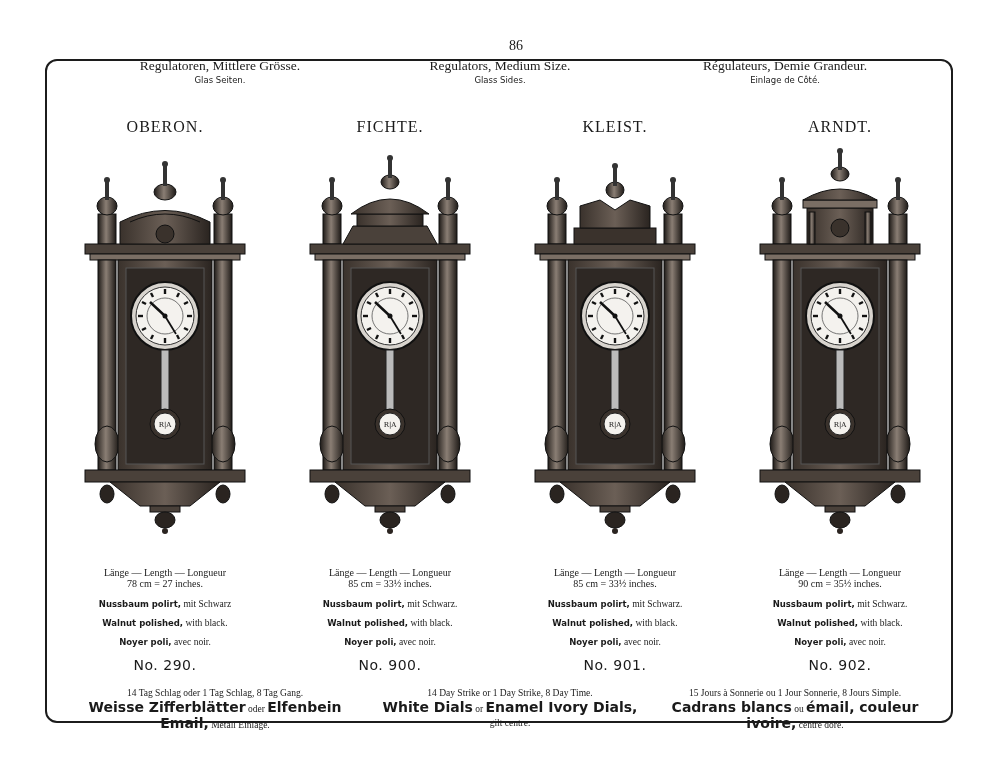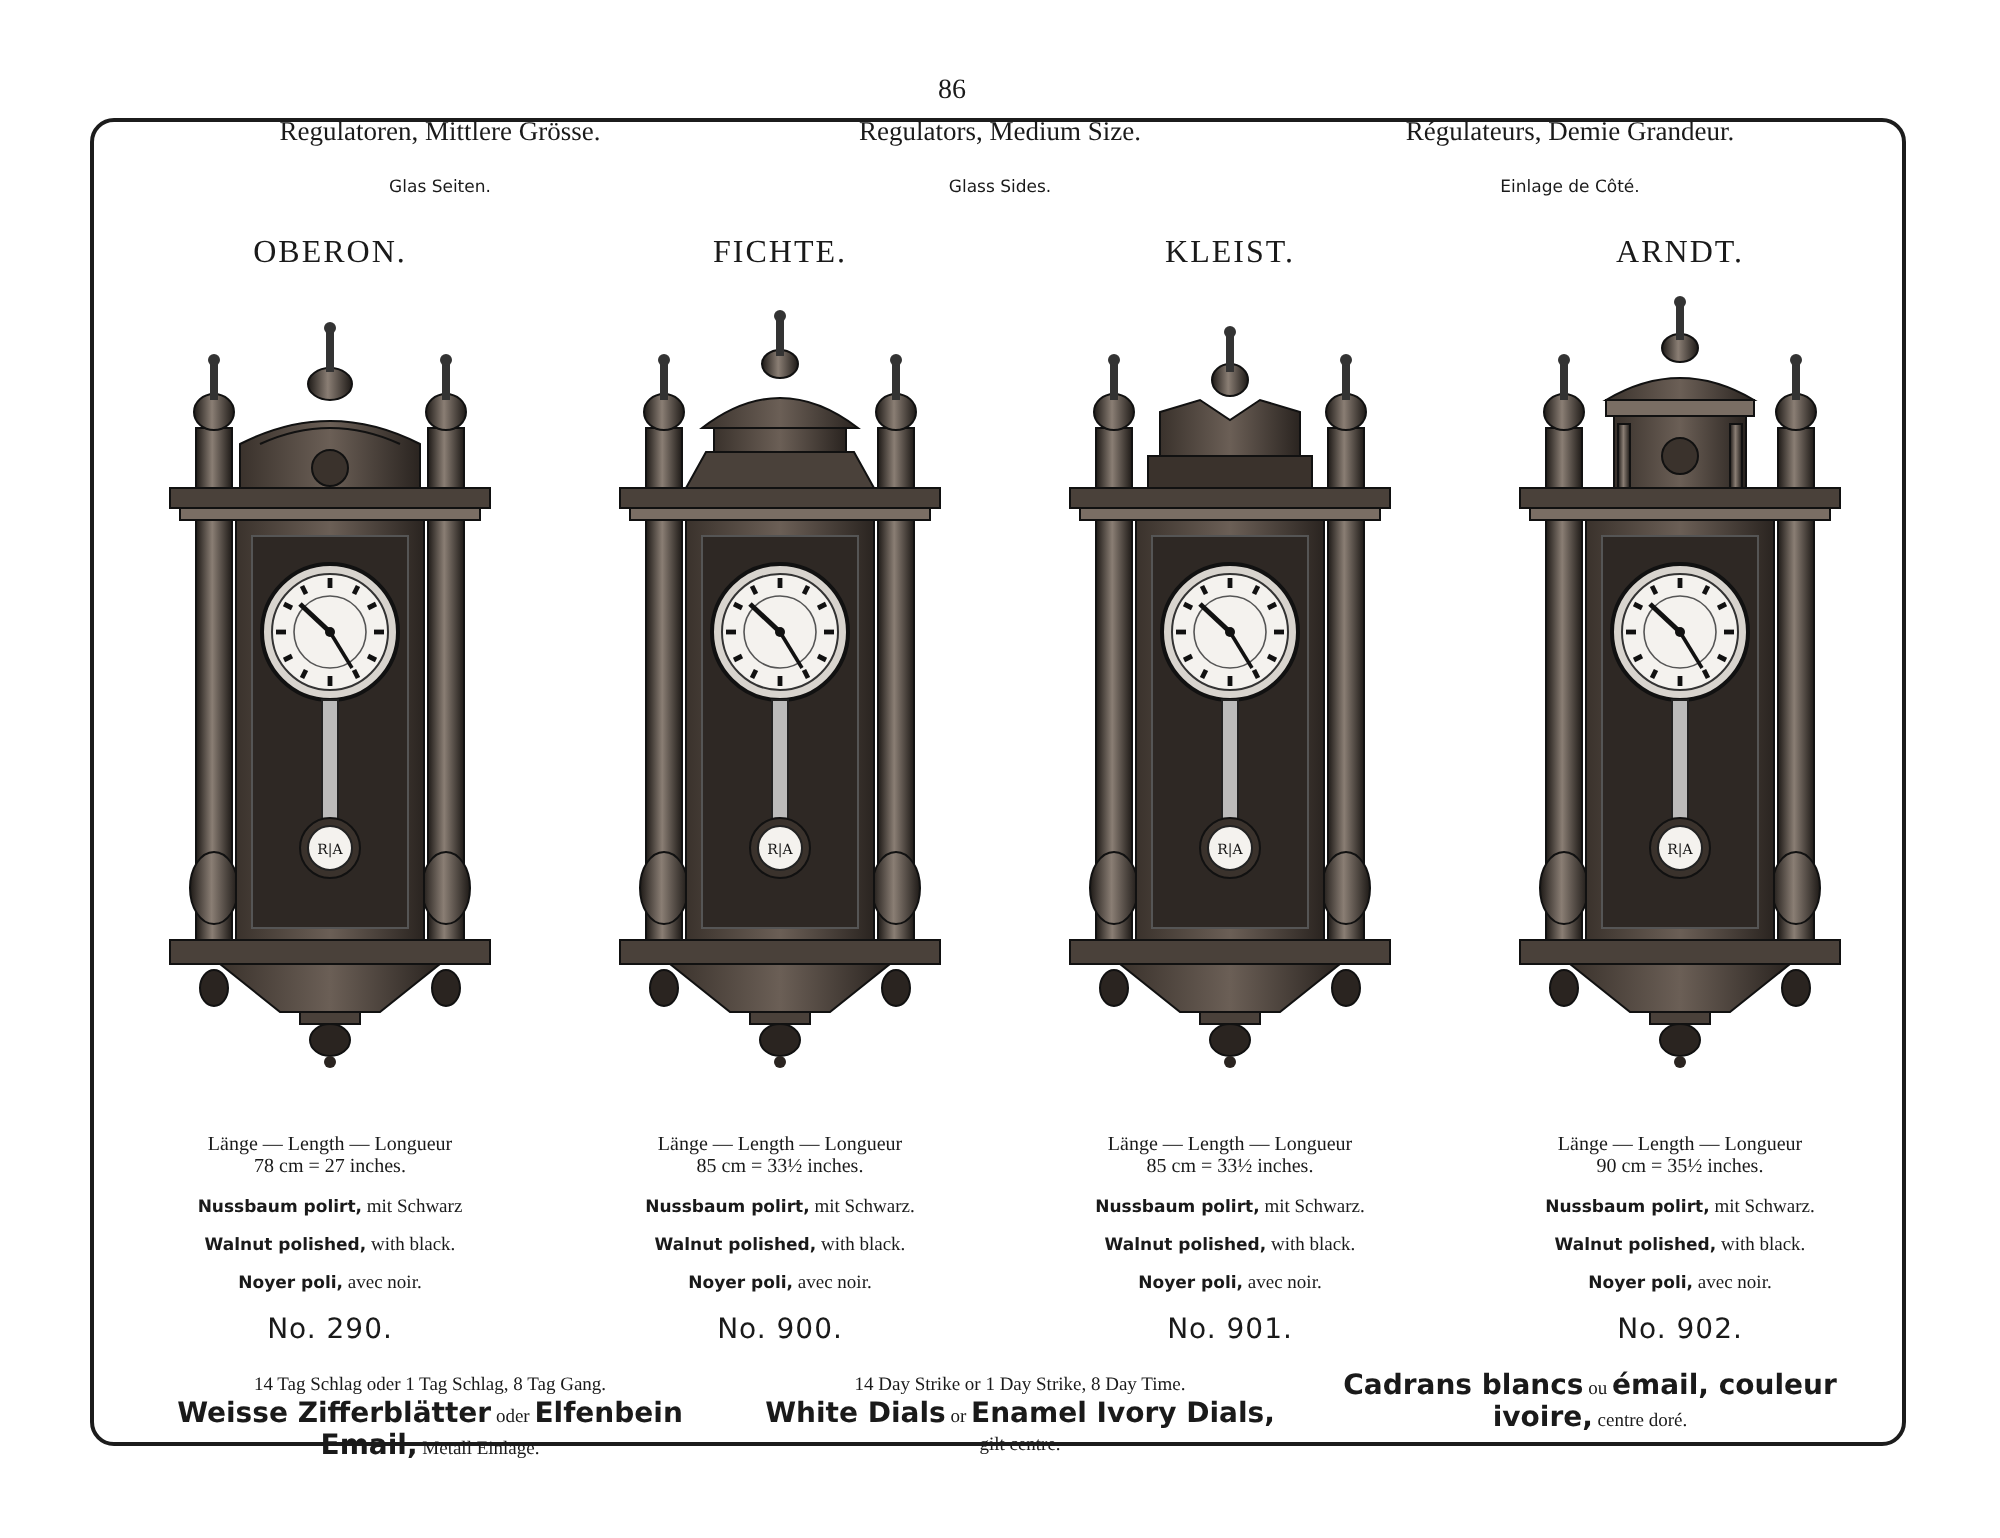--- a/index.html
+++ b/index.html
@@ -1,23 +1,23 @@
 <!DOCTYPE html>
 <html><head>
 <meta charset="utf-8">
 <style>
   html, body { margin:0; padding:0; background:#ffffff; }
   body { width:1000px; height:769px; position:relative; overflow:hidden;
          font-family:"Liberation Serif", "DejaVu Serif", serif; color:#1a1a1a; }
   .page-number { position:absolute; top:38px; left:0; width:952px; text-align:center;
-                 font-size:14px; }
+                 font-size:14px;padding-left:40px; }
   .frame { position:absolute; left:45px; top:59px; width:908px; height:664px;
            border:2px solid #1c1c1c; border-radius:12px; box-sizing:border-box; }
   .header { position:absolute; top:58px; font-size:13.5px; text-align:center; }
-  .header .sub { font-family:"DejaVu Sans", sans-serif; font-size:8.5px; display:block; margin-top:15px; }
+  .header .sub { font-family:"DejaVu Sans", sans-serif; font-size:8.5px; display:block; margin-top:1px; }
   .h-de { left:100px; width:240px; }
   .h-en { left:380px; width:240px; }
   .h-fr { left:665px; width:240px; }
   .col { position:absolute; top:118px; width:210px; text-align:center; }
   .col .name { font-size:16px; letter-spacing:1px; height:26px;text-align:center; }
   .clock-wrap { height:430px; display:flex; justify-content:center; align-items:flex-start; }
   .info { position:absolute; top:567px; width:210px; text-align:center; }
   .len { font-size:10px; line-height:11px;text-align:center; }
   .mat { font-size:9.5px; margin-top:10px; }
   .mat b { font-family:"DejaVu Sans", sans-serif; font-size:8.5px; }
@@ -216,14 +216,15 @@
 
 <div class="foot f1">
   <div>14 Tag Schlag oder 1 Tag Schlag, 8 Tag Gang.</div>
   <div><b>Weisse Zifferblätter</b><span> oder </span><b>Elfenbein Email,</b><span> Metall Einlage.</span></div>
 </div>
 <div class="foot f2">
   <div>14 Day Strike or 1 Day Strike, 8 Day Time.</div>
   <div><b>White Dials</b><span> or </span><b>Enamel Ivory Dials,</b><span> gilt centre.</span></div>
 </div>
 <div class="foot f3">
+  <div>15 Jours à Sonnerie ou 1 Jour Sonnerie, 8 Jours Simple.</div>
   <div><b>Cadrans blancs</b><span> ou </span><b>émail, couleur ivoire,</b><span> centre doré.</span></div>
 </div>
 
 </body></html>

